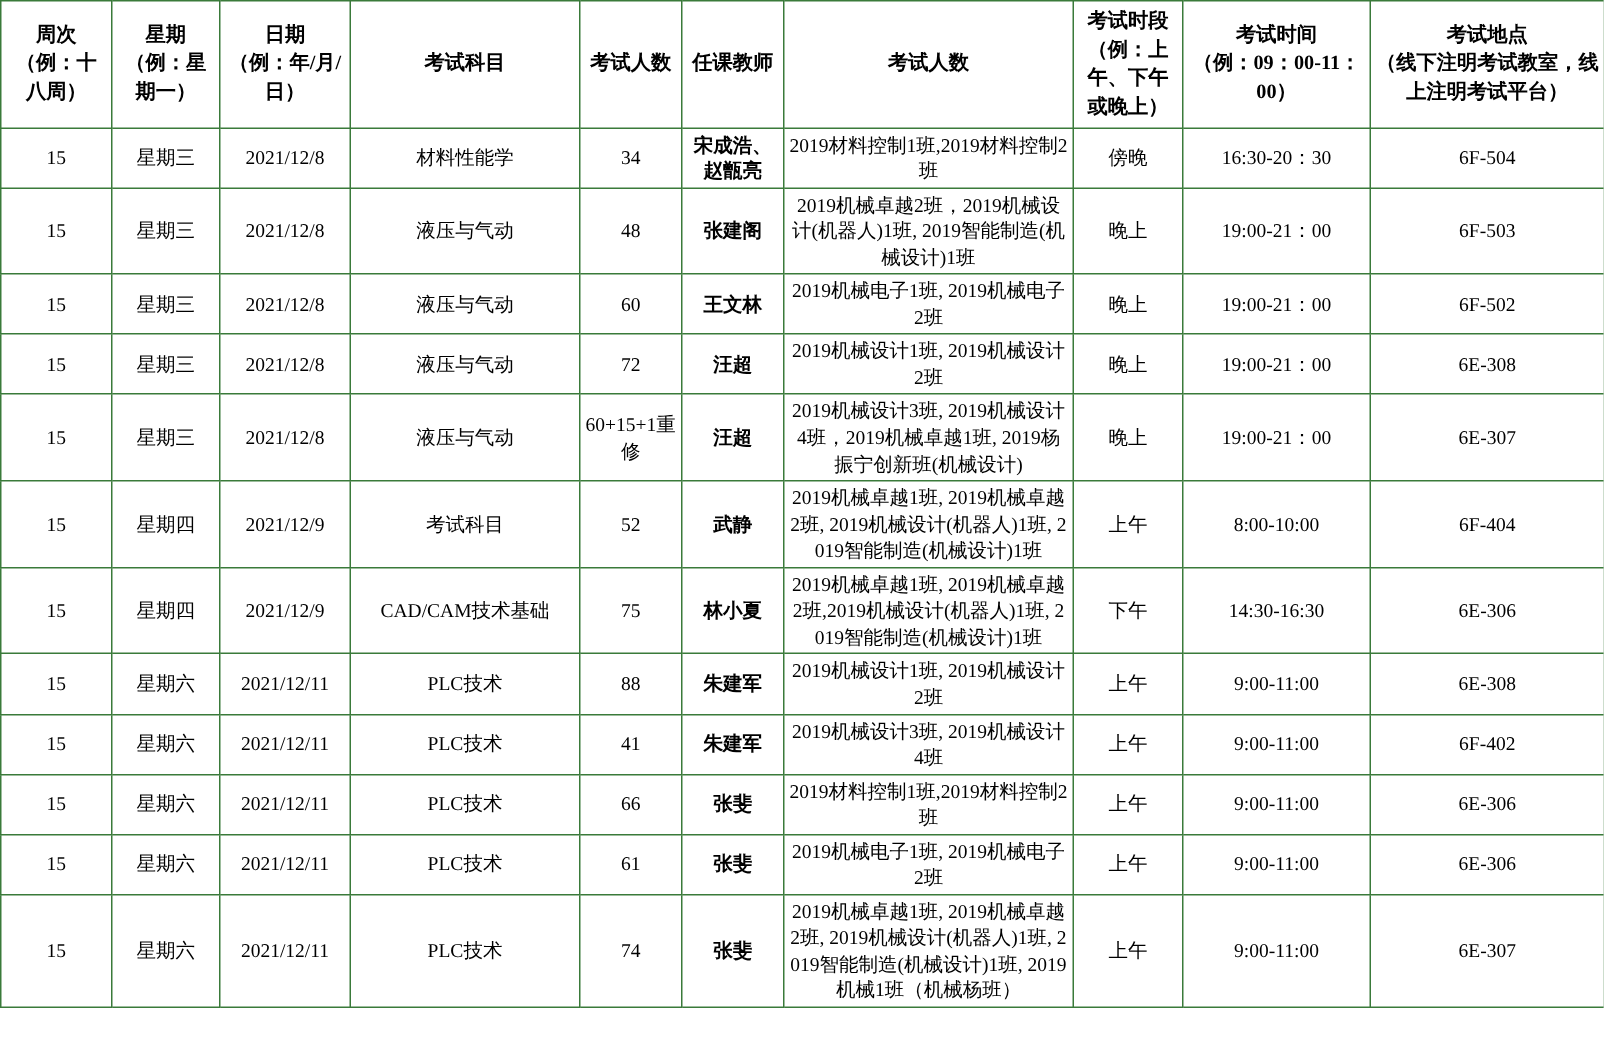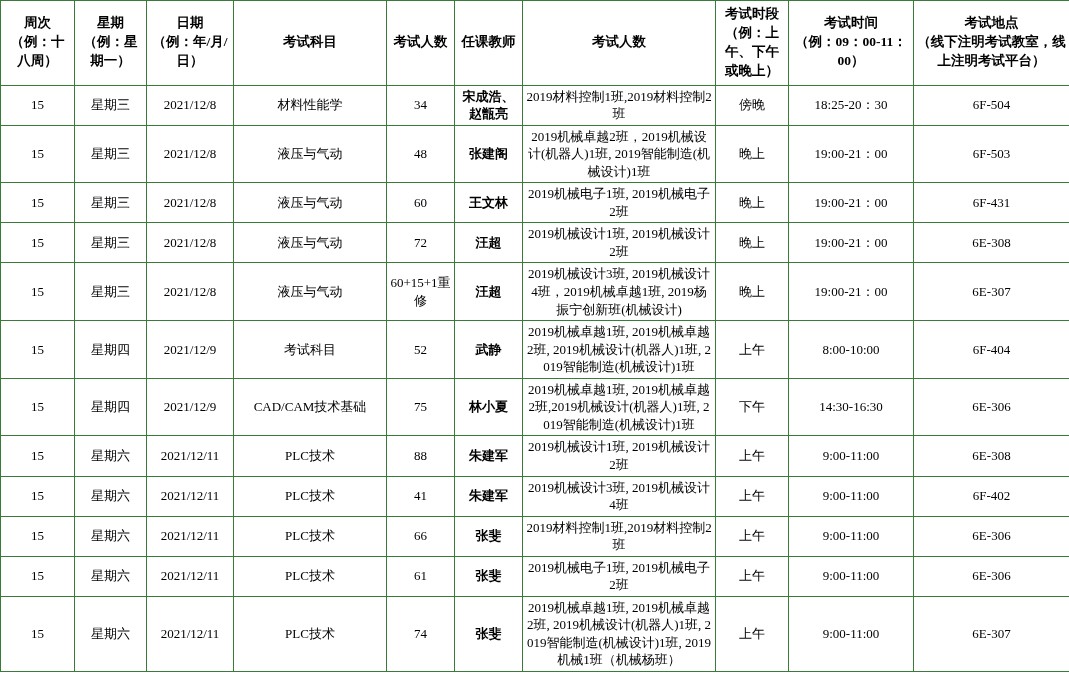--- a/index.html
+++ b/index.html
@@ -96,21 +96,21 @@
     <tbody>
         <tr>
           <td>15</td>
           <td>星期三</td>
           <td>2021/12/8</td>
           <td>材料性能学</td>
           <td>34</td>
           <td class="col-teacher">宋成浩、赵甑亮</td>
           <td class="col-class">2019材料控制1班,2019材料控制2班</td>
           <td>傍晚</td>
-          <td class="col-time">18:25-20：30</td>
+          <td class="col-time">16:30-20：30</td>
           <td class="col-place">6F-504</td>
         </tr>
         <tr>
           <td>15</td>
           <td>星期三</td>
           <td>2021/12/8</td>
           <td>液压与气动</td>
           <td>48</td>
           <td class="col-teacher">张建阁</td>
           <td class="col-class">2019机械卓越2班，2019机械设计(机器人)1班, 2019智能制造(机械设计)1班</td>
@@ -121,21 +121,21 @@
         <tr>
           <td>15</td>
           <td>星期三</td>
           <td>2021/12/8</td>
           <td>液压与气动</td>
           <td>60</td>
           <td class="col-teacher">王文林</td>
           <td class="col-class">2019机械电子1班, 2019机械电子2班</td>
           <td>晚上</td>
           <td class="col-time">19:00-21：00</td>
-          <td class="col-place">6F-431</td>
+          <td class="col-place">6F-502</td>
         </tr>
         <tr>
           <td>15</td>
           <td>星期三</td>
           <td>2021/12/8</td>
           <td>液压与气动</td>
           <td>72</td>
           <td class="col-teacher">汪超</td>
           <td class="col-class">2019机械设计1班, 2019机械设计2班</td>
           <td>晚上</td>

